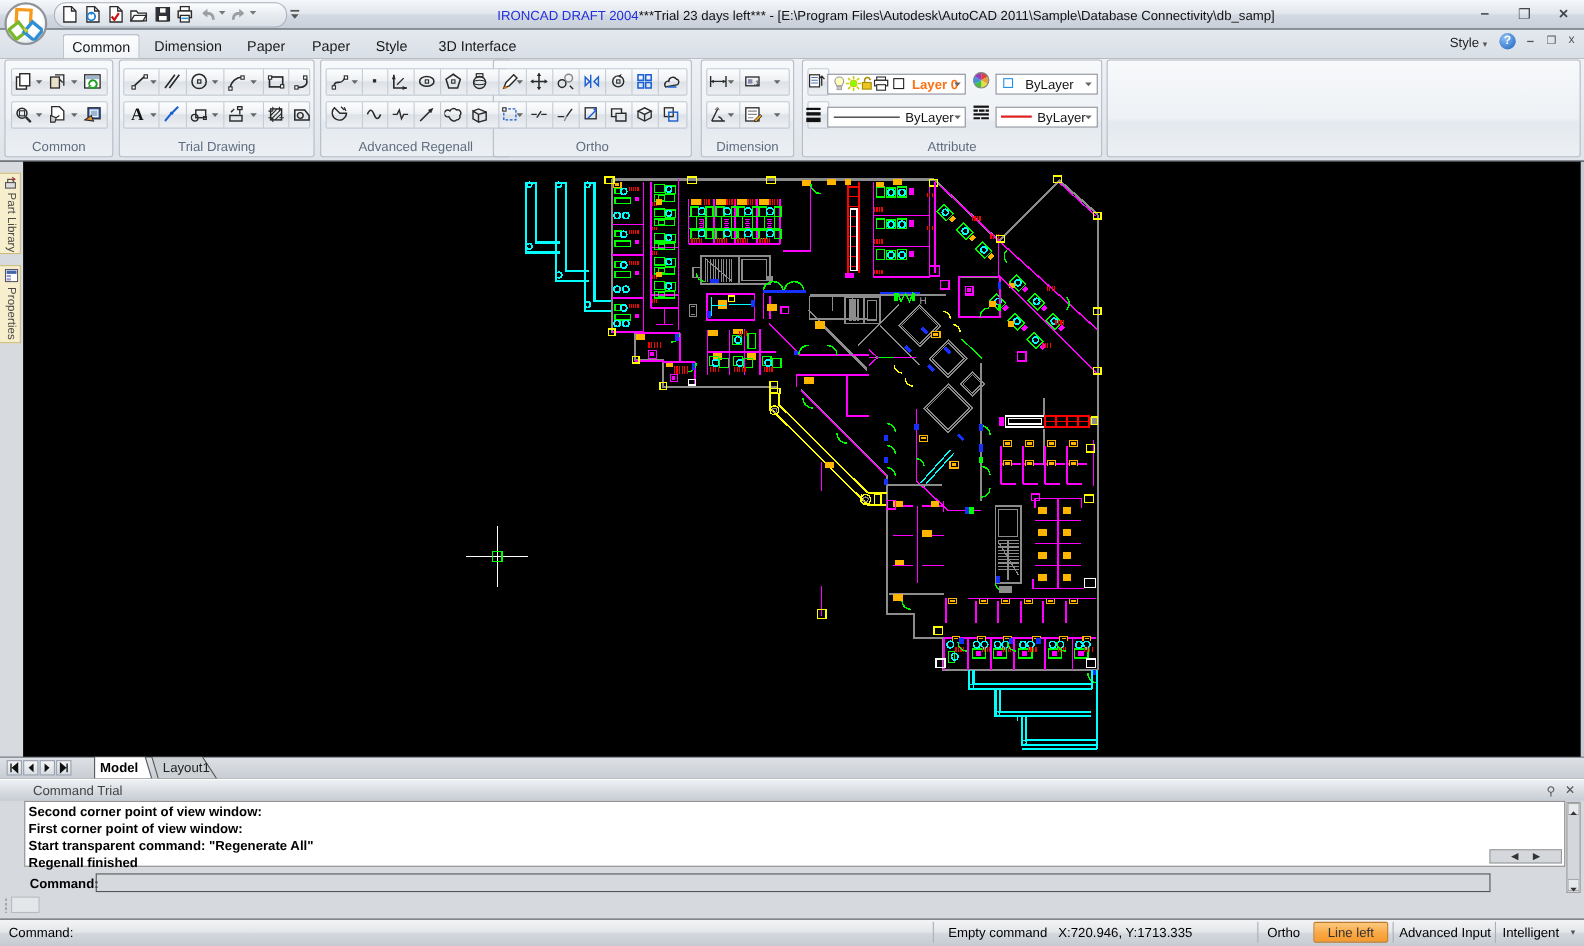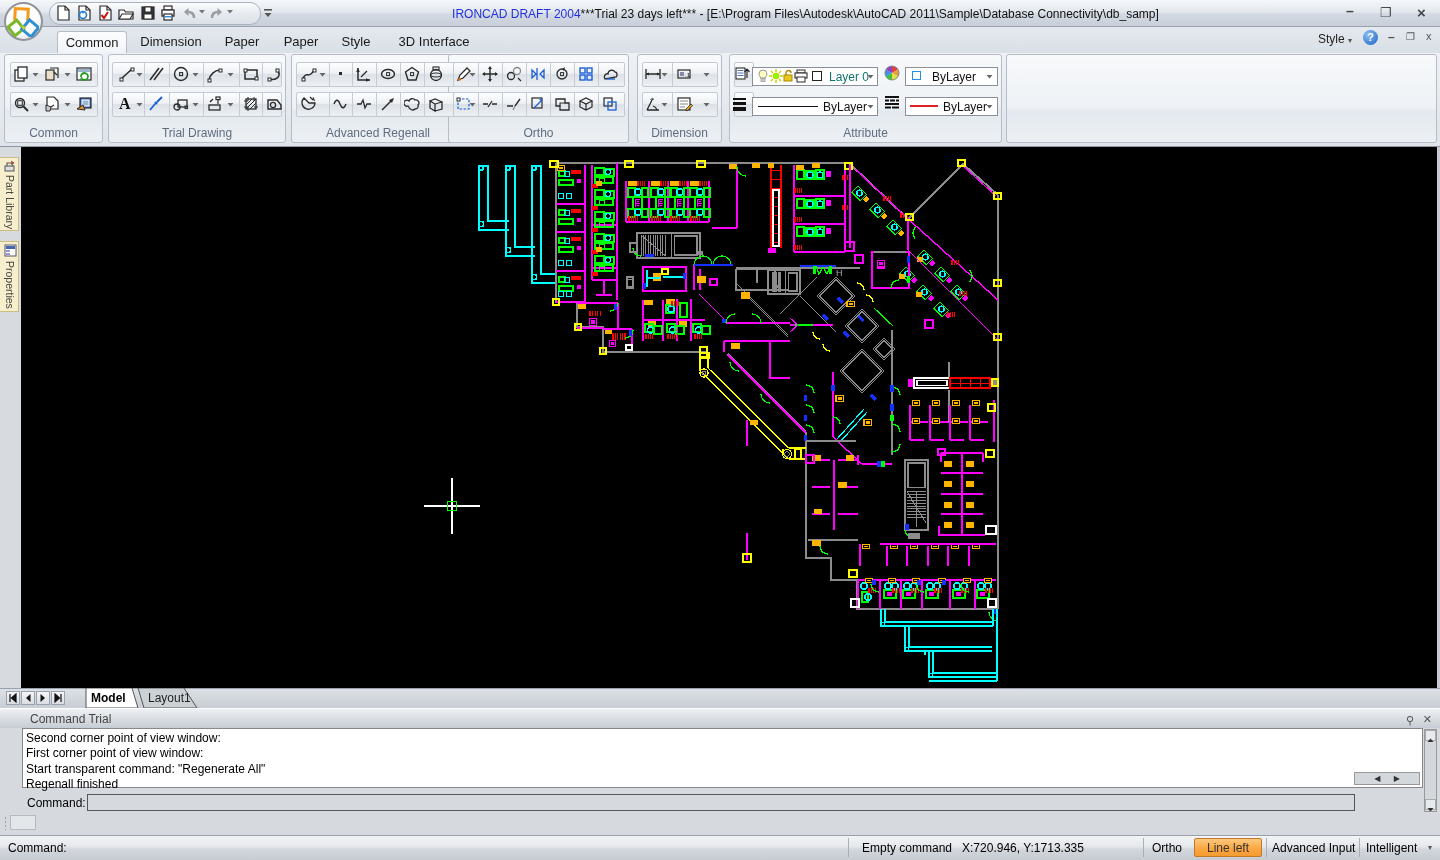--- a/index.html
+++ b/index.html
@@ -14,21 +14,21 @@
 .grplabel{position:absolute;left:0;bottom:2px;width:100%;text-align:center;font-size:12px;color:#606d7f;}
 .combo{position:absolute;height:19px;background:#fff;border:1px solid #8a8f99;}
 .btnrow{position:absolute;height:25px;background:linear-gradient(#fcfdfe 0%,#eef1f4 45%,#dde2e8 50%,#edf0f3 100%);border:1px solid #c3cad3;border-radius:2px;}
 #canvas{left:0;top:147px;width:1440px;height:541px;background:#000;}
 #sidebar{left:0;top:147px;width:21px;height:541px;background:#d7dbe0;}
 .sidetab{left:0;width:19px;background:#f7eecd;border:1px solid #cbbd7e;border-left:none;color:#4a4a44;font-size:10.5px;letter-spacing:0px;}
 .vtext{writing-mode:vertical-rl;text-align:center;}
 #sheettabs{left:0;top:688px;width:1440px;height:20px;background:linear-gradient(#dde1e6,#c8cdd3);border-top:1px solid #9aa1ac;}
 .navbtn{top:3px;width:14px;height:14px;background:linear-gradient(#f4f5f7,#d9dde2);border:1px solid #9aa2ad;font-size:8px;line-height:13px;text-align:center;color:#111;}
 #cmdhead{left:0;top:708px;width:1440px;height:20px;background:linear-gradient(#eef1f4,#c6ccd4);border-top:1px solid #fff;font-size:12px;color:#444;line-height:20px;}
-#cmdbody{left:22px;top:728px;width:1401px;height:60px;background:#fff;border:1px solid #888;font-size:12px;color:#000;}
+#cmdbody{left:22px;top:728px;width:1401px;height:60px;background:#fff;border:1px solid #888;font-size:12px;color:#000;font-weight:bold;}
 #cmdgap{left:0;top:812px;width:1440px;height:23px;background:#d6dade;}
 #status{left:0;top:835px;width:1440px;height:25px;background:linear-gradient(#f3f4f6 0%,#e4e7ea 45%,#d3d7dd 55%,#c6cbd2 100%);border-top:1px solid #9aa1ac;font-size:12px;color:#1a1a1a;}
 </style></head>
 <body>
 <div class="abs" id="title"></div>
 <div class="abs" id="titletext"><span style="color:#2230dd">IRONCAD DRAFT 2004</span>***Trial 23 days left*** - [E:\Program Files\Autodesk\AutoCAD 2011\Sample\Database Connectivity\db_samp]</div>
 <div class="abs" id="qat"></div>
 <svg class="abs" style="left:55px;top:5px;" width="16" height="16" viewBox="0 0 16 16" xmlns="http://www.w3.org/2000/svg">
     <path d="M3 1h7l4 4v10H3z" fill="#fff" stroke="#2a2a2a" stroke-width="1.2"></path>
     <path d="M10 1v4h4" fill="none" stroke="#2a2a2a" stroke-width="1.2"></path>
@@ -453,21 +453,21 @@
 <svg class="abs" style="left:781px;top:69px;" width="15" height="14" viewBox="0 0 15 14" xmlns="http://www.w3.org/2000/svg">
     <rect x="3" y="6" width="8" height="6" fill="#e8c820" stroke="#a80" stroke-width="1"></rect>
     <path d="M5 6V4a2.5 2.5 0 0 1 5 0" fill="none" stroke="#a80" stroke-width="1.4"></path>
   </svg>
 <svg class="abs" style="left:794px;top:69px;" width="15" height="14" viewBox="0 0 15 14" xmlns="http://www.w3.org/2000/svg">
     <rect x="3" y="1" width="8" height="3" fill="#fff" stroke="#2a2a2a" stroke-width="1"></rect>
     <rect x="1" y="4" width="12" height="5" fill="#fff" stroke="#2a2a2a" stroke-width="1.1"></rect>
     <rect x="3" y="8" width="8" height="5" fill="#fff" stroke="#2a2a2a" stroke-width="1"></rect>
   </svg>
 <div class="abs" style="left:812px;top:71px;width:10px;height:10px;background:#fff;border:1.4px solid #222;"></div>
-<div class="abs" style="left:829px;top:70px;font-size:12px;color:#0f766e;">Layer 0</div>
+<div class="abs" style="left:829px;top:70px;font-size:12px;color:#f97316;font-weight:bold;">Layer 0</div>
 <svg class="abs" style="left:867px;top:74px;" width="7" height="6" viewBox="0 0 7 6" xmlns="http://www.w3.org/2000/svg">
     <path d="M0.5 1l3 3.4 3-3.4z" fill="#666"></path>
   </svg>
 <svg class="abs" style="left:884px;top:65px;" width="16" height="16" viewBox="0 0 16 16" xmlns="http://www.w3.org/2000/svg">
     <path d="M8 8L8.0 1.0A7 7 0 0 1 14.1 4.5z" fill="#e04040"></path>
     <path d="M8 8L14.1 4.5A7 7 0 0 1 14.1 11.5z" fill="#e0a040"></path>
     <path d="M8 8L14.1 11.5A7 7 0 0 1 8.0 15.0z" fill="#e0e040"></path>
     <path d="M8 8L8.0 15.0A7 7 0 0 1 1.9 11.5z" fill="#40c040"></path>
     <path d="M8 8L1.9 11.5A7 7 0 0 1 1.9 4.5z" fill="#4090e0"></path>
     <path d="M8 8L1.9 4.5A7 7 0 0 1 8.0 1.0z" fill="#9040c0"></path>

